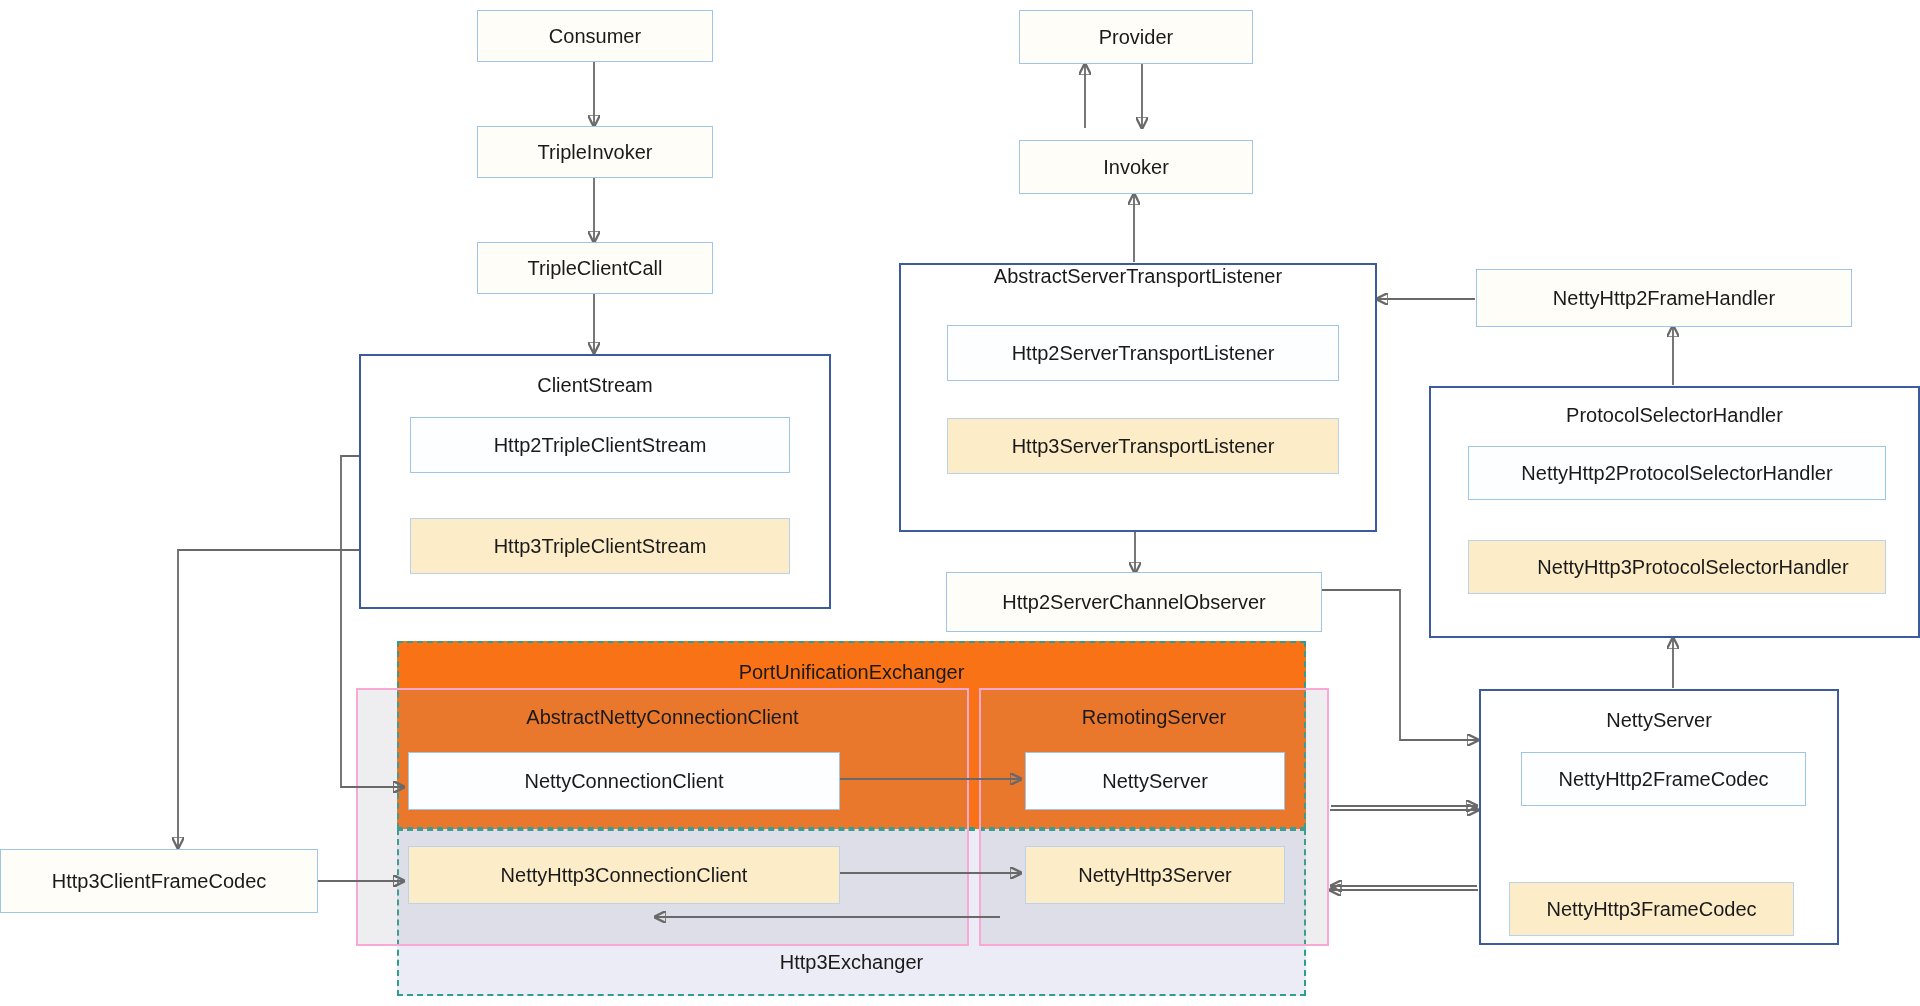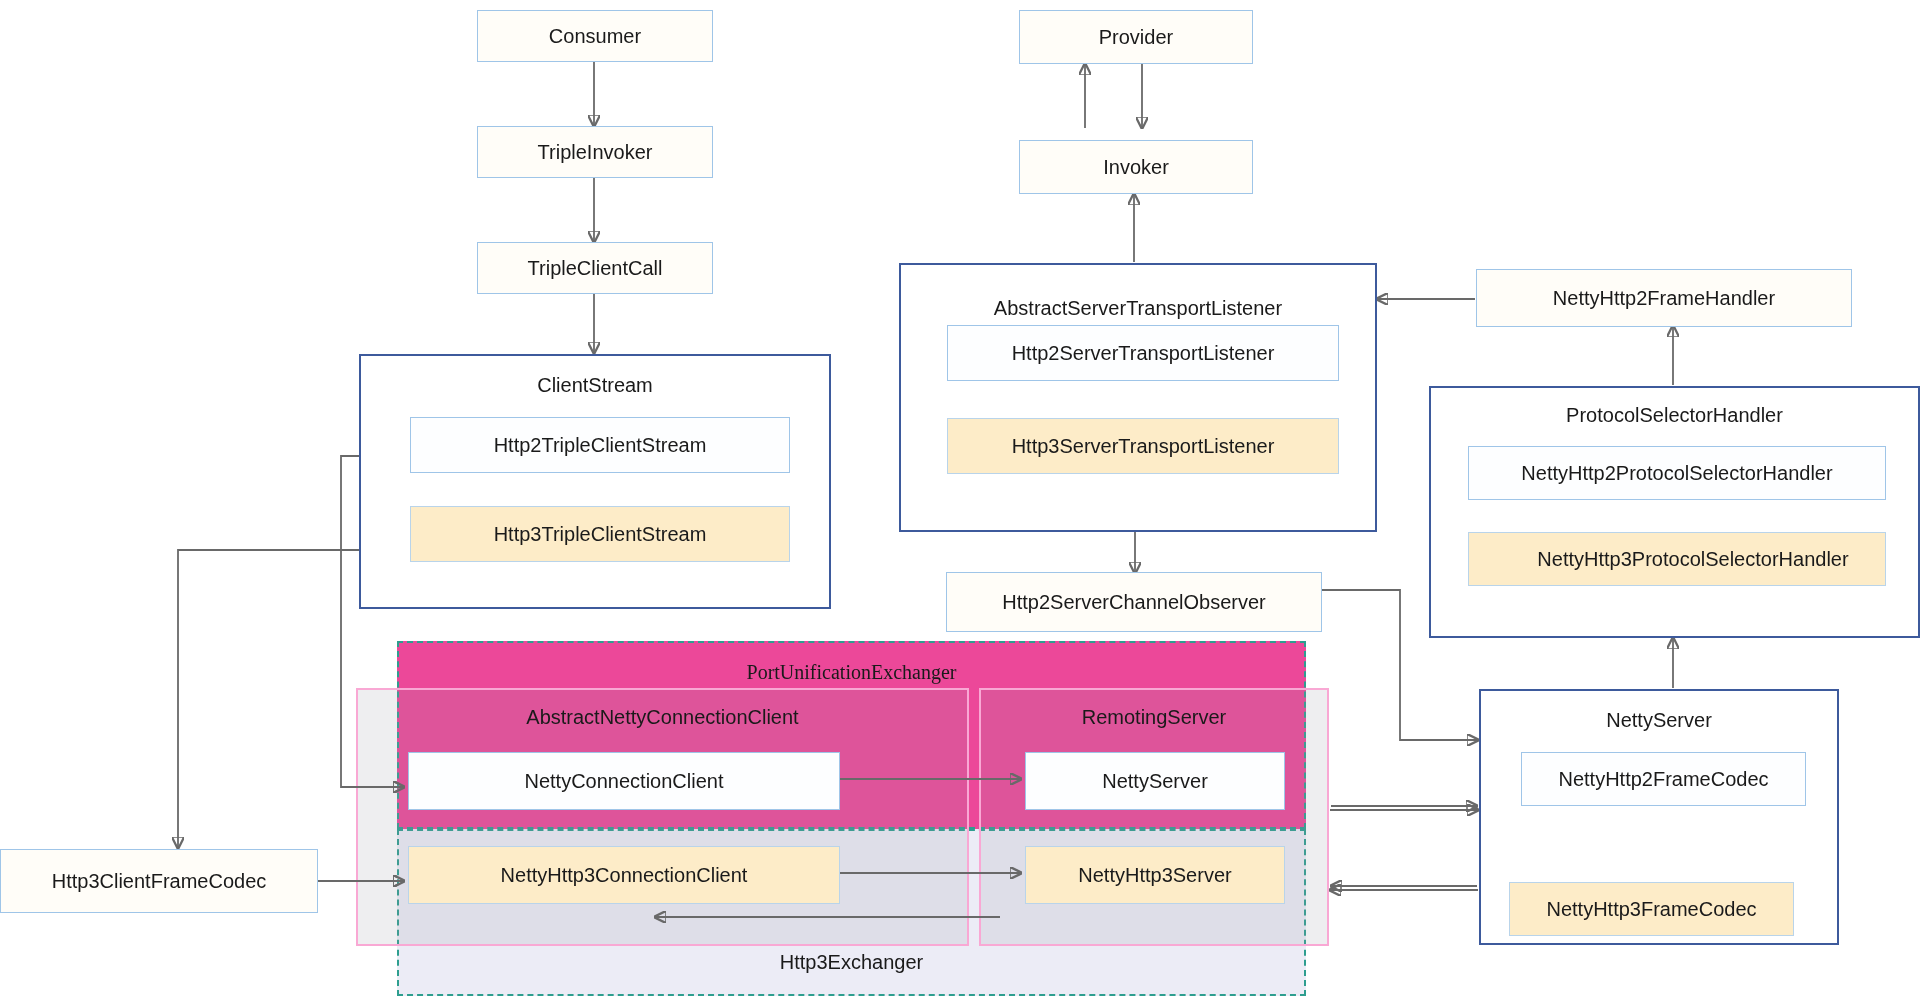--- a/index.html
+++ b/index.html
@@ -61,21 +61,21 @@
     border: 2.4px dashed #2e9e8f;
   }
   .dashed .dashed-title {
     position: absolute;
     left: 0; right: 0;
     text-align: center;
     font-size: 20px;
     color: #1a1a1a;
     white-space: nowrap;
   }
-  .pue { background: #ec4899; font-family: Liberation Serif, serif; }
+  .pue { background: #f97316; }
   .h3e { background: #ececf6; }
 
   
   .panel {
     position: absolute;
     border: 2px solid #f9a8d4;
     background: rgba(150,150,160,0.16);
   }
   .panel-title {
     position: absolute;
@@ -145,43 +145,43 @@
 
   <div class="box" style="left:477px; top:10px; width:236px; height:52px;">Consumer</div>
 
   <div class="box" style="left:477px; top:126px; width:236px; height:52px;">TripleInvoker</div>
 
   <div class="box" style="left:477px; top:242px; width:236px; height:52px;">TripleClientCall</div>
 
   <div class="group" style="left:359px; top:354px; width:472px; height:255px;">
     <div class="group-title" style="top:18px;">ClientStream</div>
     <div class="child" style="left:49px; top:61px; width:380px; height:56px;">Http2TripleClientStream</div>
-    <div class="child hl" style="left:49px; top:150px; width:380px; height:56px;">Http3TripleClientStream</div>
+    <div class="child hl" style="left:49px; top:162px; width:380px; height:56px;">Http3TripleClientStream</div>
   </div>
 
   <div class="box" style="left:0px; top:849px; width:318px; height:64px;">Http3ClientFrameCodec</div>
 
   <div class="box" style="left:1019px; top:10px; width:234px; height:54px;">Provider</div>
 
   <div class="box" style="left:1019px; top:140px; width:234px; height:54px;">Invoker</div>
 
   <div class="group" style="left:899px; top:263px; width:478px; height:269px;">
-    <div class="group-title" style="top:32px;">AbstractServerTransportListener</div>
+    <div class="group-title" style="top:0;">AbstractServerTransportListener</div>
     <div class="child" style="left:46px; top:60px; width:392px; height:56px;">Http2ServerTransportListener</div>
     <div class="child hl" style="left:46px; top:153px; width:392px; height:56px;">Http3ServerTransportListener</div>
   </div>
 
   <div class="box" style="left:946px; top:572px; width:376px; height:60px;">Http2ServerChannelObserver</div>
 
   <div class="box" style="left:1476px; top:269px; width:376px; height:58px;">NettyHttp2FrameHandler</div>
 
   <div class="group" style="left:1429px; top:386px; width:491px; height:252px;">
     <div class="group-title" style="top:16px;">ProtocolSelectorHandler</div>
     <div class="child" style="left:37px; top:58px; width:418px; height:54px;">NettyHttp2ProtocolSelectorHandler</div>
-    <div class="child hl" style="left:37px; top:144px; width:418px; height:54px;padding-left:32px;">NettyHttp3ProtocolSelectorHandler</div>
+    <div class="child hl" style="left:37px; top:152px; width:418px; height:54px;padding-left:32px;">NettyHttp3ProtocolSelectorHandler</div>
   </div>
 
   <div class="group" style="left:1479px; top:689px; width:360px; height:256px;">
     <div class="group-title" style="top:18px;">NettyServer</div>
     <div class="child" style="left:40px; top:61px; width:285px; height:54px;">NettyHttp2FrameCodec</div>
     <div class="child hl" style="left:28px; top:156px; width:285px; height:54px;margin-top:35px;">NettyHttp3FrameCodec</div>
   </div>
 
   <div class="dashed pue" style="left:397px; top:641px; width:909px; height:188px;">
     <div class="dashed-title" style="top:18px;">PortUnificationExchanger</div>

